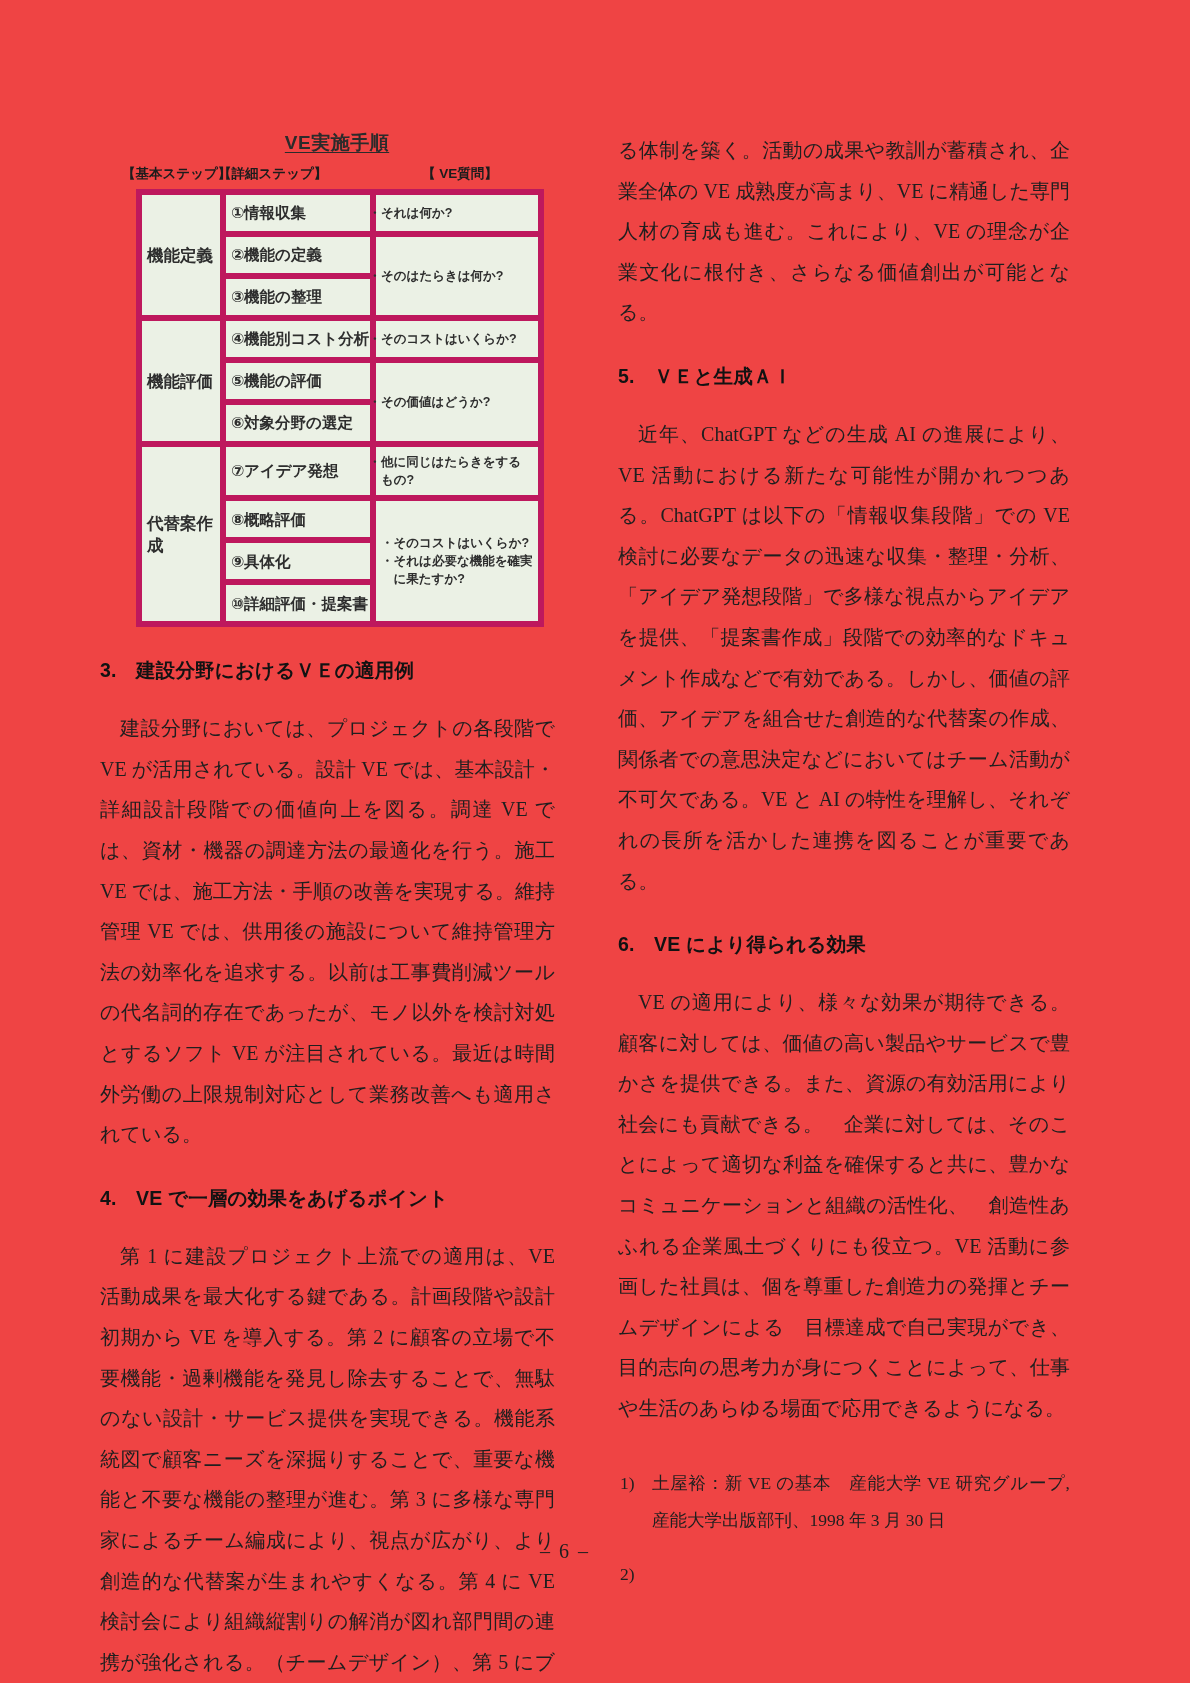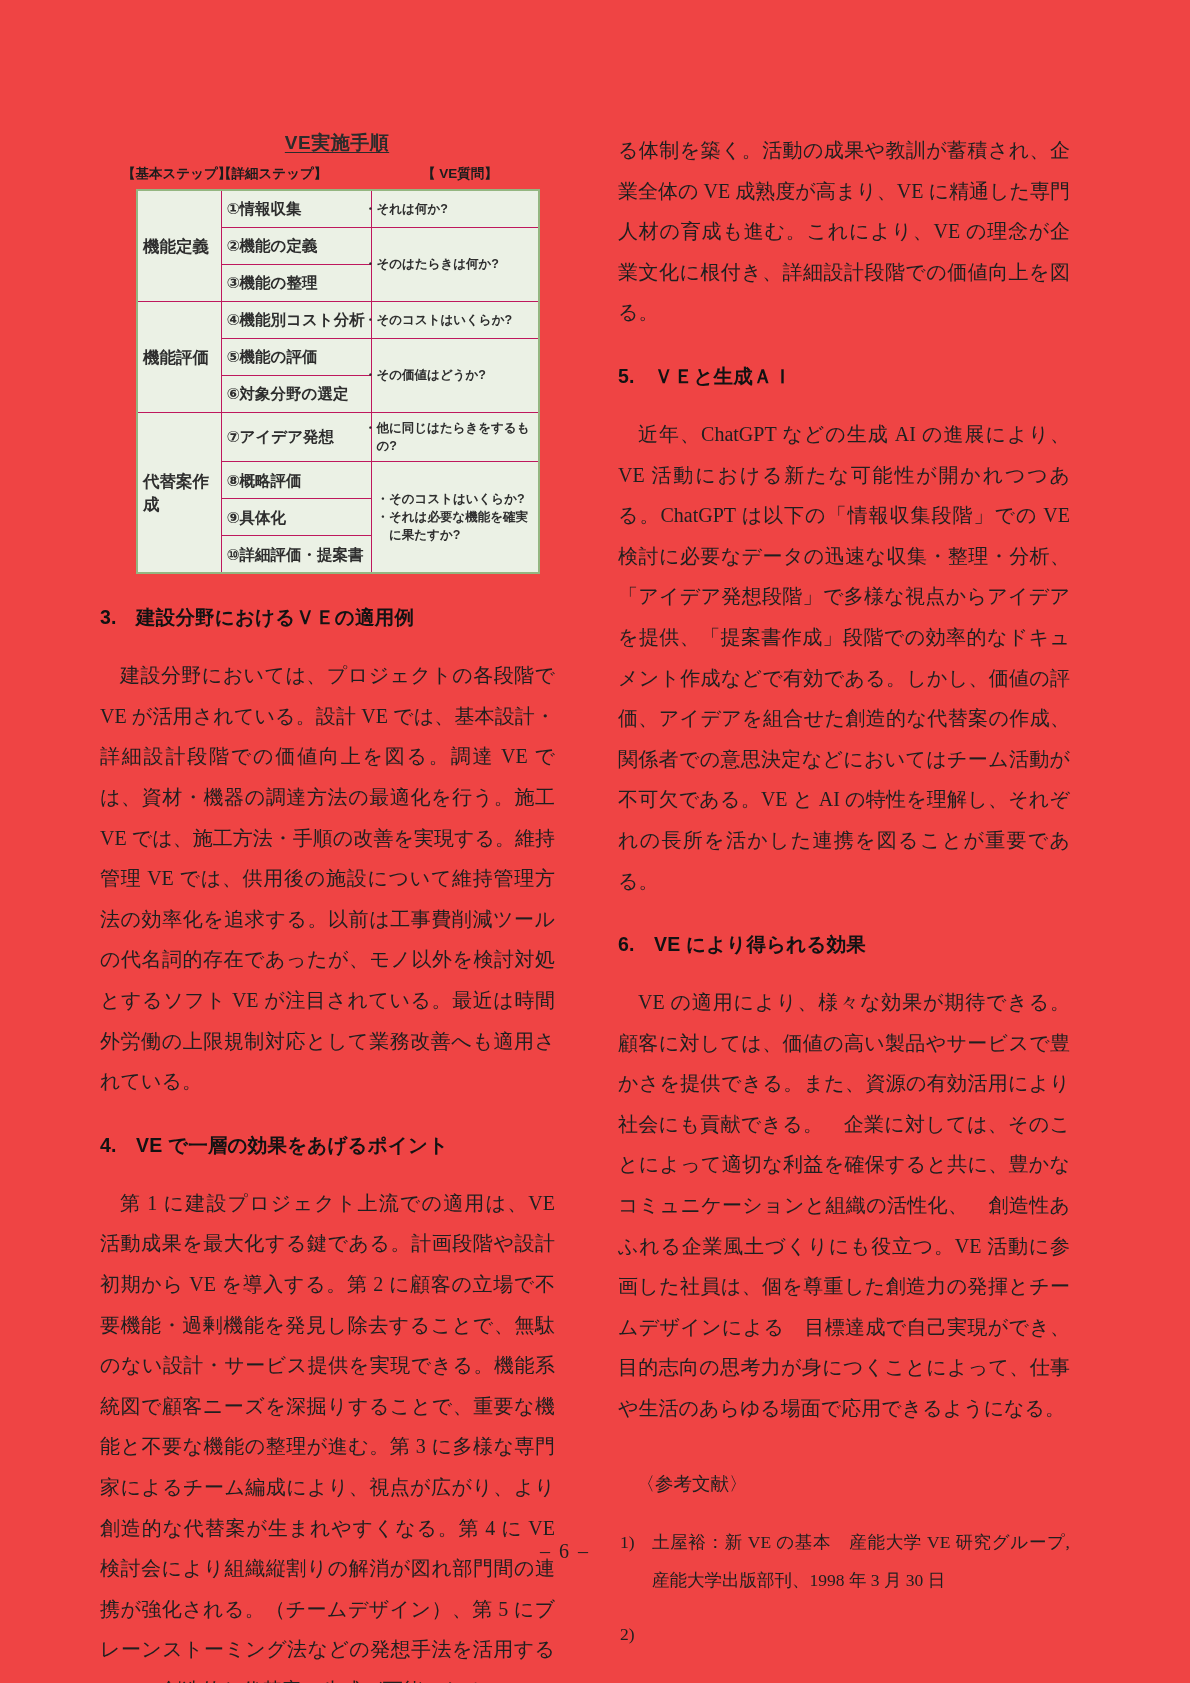--- a/index.html
+++ b/index.html
@@ -24,21 +24,21 @@
   .fig-headers{position:relative;height:22px;font-size:13.5px;font-weight:bold;color:#1c1c1c;margin:0 0 2px -14px;}
   .fig-headers span{position:absolute;top:0;white-space:nowrap;}
   .fig-h1{left:0;}
   .fig-h2{left:96px;}
   .fig-h3{left:300px;}
   table.ve{
     border-collapse:collapse;width:402px;background:#ebf1e5;
     border:2px solid #94b681;table-layout:fixed;
   }
   table.ve td{
-    border:1px solid #be185d;
+    border:6px solid #be185d;
     padding:6px 5px;vertical-align:middle;color:#2e2e2e;
   }
   col.c1{width:84px;}col.c2{width:150px;}col.c3{width:168px;}
   td.basic{font-size:16.5px;font-weight:bold;padding-left:9px;line-height:1.35;}
   td.detail{font-size:15.5px;font-weight:bold;height:24px;line-height:1.25;white-space:nowrap;}
   td.question{font-size:12.5px;font-weight:bold;line-height:1.45;margin-top:36px;}
   .q-hang{padding-left:1em;text-indent:-1em;}
 
   
   .sec-heading{
@@ -155,40 +155,39 @@
         <span class="sec-num">5.</span>
         <span class="sec-title">ＶＥ推進組織による VE 活動の普及・展開</span>
       </h2>
 
     </section>
 
   </div>
 
   <div class="col col-right">
 
-    <p class="body">る体制を築く。活動の成果や教訓が蓄積され、企業全体の VE 成熟度が高まり、VE に精通した専門人材の育成も進む。これにより、VE の理念が企業文化に根付き、詳細設計段階での価値向上を図る。</p>
+    <p class="body">る体制を築く。活動の成果や教訓が蓄積され、企業全体の VE 成熟度が高まり、VE に精通した専門人材の育成も進む。これにより、VE の理念が企業文化に根付き、さらなる価値創出が可能となる。</p>
 
     <section>
       <h2 class="sec-heading">
         <span class="sec-num">5.</span>
         <span class="sec-title">ＶＥと生成ＡＩ</span>
       </h2>
       <p class="body indent">近年、ChatGPT などの生成 AI の進展により、VE 活動における新たな可能性が開かれつつある。ChatGPT は以下の「情報収集段階」での VE 検討に必要なデータの迅速な収集・整理・分析、「アイデア発想段階」で多様な視点からアイデアを提供、「提案書作成」段階での効率的なドキュメント作成などで有効である。しかし、価値の評価、アイデアを組合せた創造的な代替案の作成、関係者での意思決定などにおいてはチーム活動が不可欠である。VE と AI の特性を理解し、それぞれの長所を活かした連携を図ることが重要である。</p>
     </section>
 
     <section>
       <h2 class="sec-heading">
         <span class="sec-num">6.</span>
         <span class="sec-title">VE により得られる効果</span>
       </h2>
       <p class="body indent">VE の適用により、様々な効果が期待できる。顧客に対しては、価値の高い製品やサービスで豊かさを提供できる。また、資源の有効活用により社会にも貢献できる。　企業に対しては、そのことによって適切な利益を確保すると共に、豊かなコミュニケーションと組織の活性化、　創造性あふれる企業風土づくりにも役立つ。VE 活動に参画した社員は、個を尊重した創造力の発揮とチームデザインによる　目標達成で自己実現ができ、目的志向の思考力が身につくことによって、仕事や生活のあらゆる場面で応用できるようになる。</p>
     </section>
 
     <div class="refs">
-      <div class="ref-heading">〈参考文献〉</div>
       <div class="ref-item">
         <span class="ref-marker">1)</span>
         <span>土屋裕：新 VE の基本　産能大学 VE 研究グループ, 産能大学出版部刊、1998 年 3 月 30 日</span>
       </div>
       <div class="ref-item">
         <span class="ref-marker">2)</span>
       </div>
     </div>
 
   </div>

